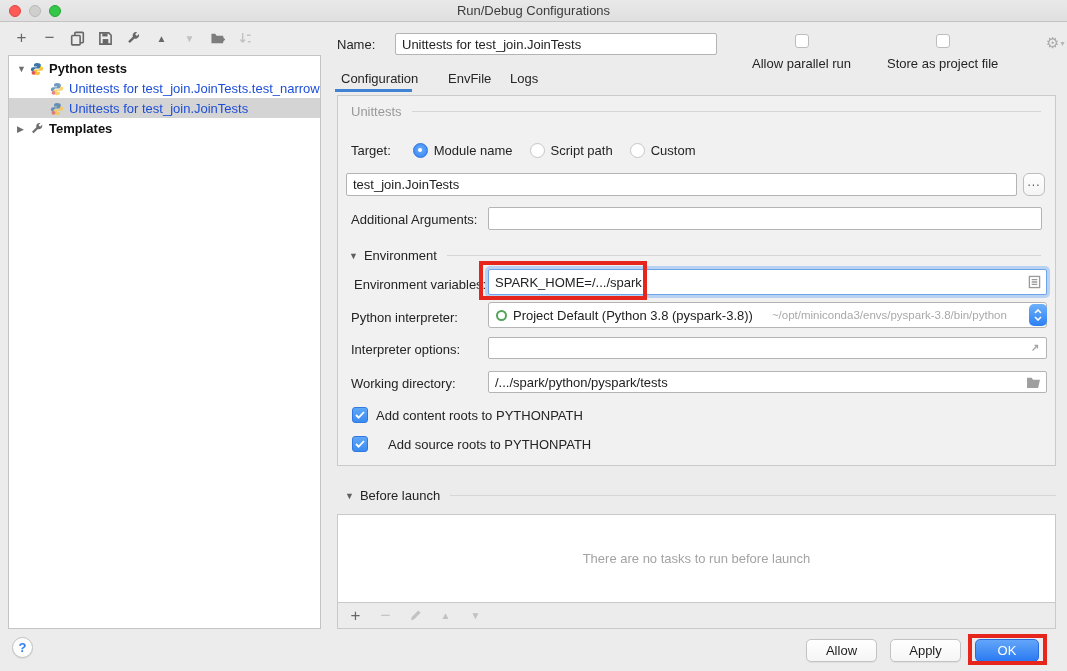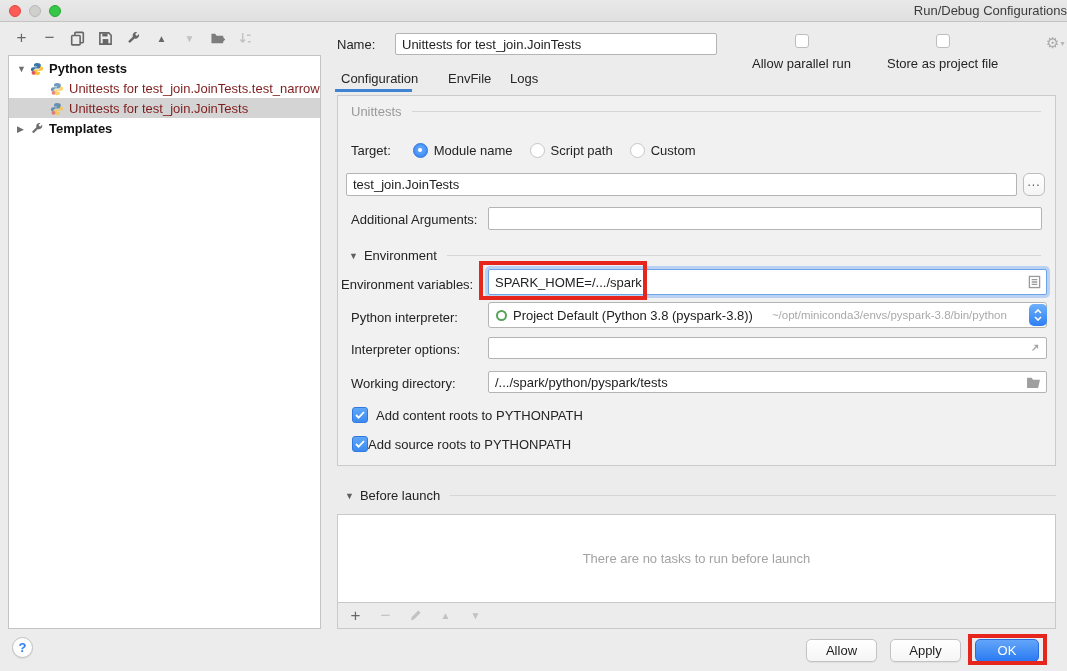--- a/index.html
+++ b/index.html
@@ -3,21 +3,21 @@
 <meta charset="utf-8">
 <style>
   * { margin:0; padding:0; box-sizing:border-box; }
   html,body { width:1067px; height:671px; }
   body { font-family:"Liberation Sans","DejaVu Sans",sans-serif; font-size:13px; color:#242424; }
   .window { position:relative; width:1067px; height:671px; background:#ececec; overflow:hidden; }
 
   
   .titlebar { position:absolute; left:0; top:0; width:100%; height:22px;
     background:linear-gradient(#e9e9e9,#dfdfdf); border-bottom:1px solid #c3c3c3; }
-  .titlebar .title { display:block; text-align:right; line-height:21px; color:#3c3c3c; }
+  .titlebar .title { display:block; text-align:center; line-height:21px; color:#3c3c3c; }
   .lights { position:absolute; left:9px; top:5px; display:flex; gap:8px; }
   .light { width:12px; height:12px; border-radius:50%; }
   .light.red   { background:#fc5b57; border:1px solid #e2463d; }
   .light.gray  { background:#cfcfcd; border:1px solid #b8b8b6; }
   .light.green { background:#34c748; border:1px solid #26a734; }
 
   
   .side-toolbar { position:absolute; left:13px; top:28px; display:flex; align-items:center; gap:11px; height:20px; }
   .tbtn { width:17px; height:17px; display:flex; align-items:center; justify-content:center; color:#676767; }
   .tbtn.txt { font-size:17px; line-height:16px; }
@@ -29,21 +29,21 @@
   .tree-box { position:absolute; left:8px; top:55px; width:313px; height:574px;
     background:#fff; border:1px solid #c3c3c3; overflow:hidden; }
   .tree-row { height:20px; display:flex; align-items:center; white-space:nowrap; overflow:hidden; }
   .tree-row.sel { background:var(--selection-gray,#d4d4d4); }
   .tree-row .caret { width:10px; margin:0 3px 0 8px; font-size:9px; color:#6e6e6e; flex:0 0 auto; }
   .tree-row .ticon { margin-right:5px; flex:0 0 auto; display:flex; }
   .tree-row.child { padding-left:41px; }
   .tree-row.child .ticon { opacity:.72; }
   .tree-row .lbl { overflow:hidden; }
   .tree-row.bold .lbl { font-weight:700; color:#111; }
-  .tree-row.child .lbl { color:#7f1d1d;text-align:center; }
+  .tree-row.child .lbl { color:#1d4ed8;text-align:center; }
   .tree-row { padding-top:1px; }
   .tree-box { padding-top:2px; }
 
   
   .name-label { position:absolute; left:337px; top:37px; color:#242424; }
   .name-field { position:absolute; left:395px; top:33px; width:322px; height:22px; }
   input.field { background:#fff; border:1px solid #b4b4b4; border-radius:2px; width:100%; height:100%;
     font:13px "Liberation Sans","DejaVu Sans",sans-serif; color:#222; padding:0 6px; }
   .cb { width:14px; height:14px; background:#fff; border:1px solid #bdbdbd; border-radius:3px; flex:0 0 auto; }
   .cb-row { position:absolute; display:flex; align-items:center; gap:8px;flex-direction:column; }
@@ -257,21 +257,21 @@
     <div class="ffield" style="left:150px; top:111px; width:554px; height:23px;">
       <input type="text" value="" style="">
     </div>
 
     <div class="grp-hdr" style="left:11px; right:14px; top:152px;">
       <span class="g-caret">▼</span>
       <span class="dtitle">Environment</span>
       <span class="rule"></span>
     </div>
 
-    <div class="row-abs" style="left:3px; top:179px; height:18px;justify-content:center;">
+    <div class="row-abs" style="left:16px; top:179px; height:18px;justify-content:center;">
       <span>Environment variables:</span>
     </div>
     <div class="ffield focused" style="left:150px; top:173px; width:559px; height:26px;">
       <input type="text" value="SPARK_HOME=/.../spark" style="">
       <span class="r-icon">
         <svg width="13" height="14" viewBox="0 0 14 15">
             <rect x="1.5" y="1.5" width="11" height="12" fill="none" stroke="#9a9a9a" stroke-width="1.4"></rect>
             <path d="M4 5h6M4 7.5h6M4 10h6" stroke="#9a9a9a" stroke-width="1.4"></path>
           </svg>
       </span>
@@ -319,21 +319,21 @@
     </div>
 
     <div class="row-abs" style="left:14px; top:311px; height:16px; gap:8px;">
       <span class="bigcb">
         <svg width="10" height="8" viewBox="0 0 10 8">
             <path d="M1 4l2.6 2.6L9 1" stroke="#fff" stroke-width="1.8" fill="none"></path>
           </svg>
       </span>
       <span>Add content roots to PYTHONPATH</span>
     </div>
-    <div class="row-abs" style="left:14px; top:340px; height:16px; gap:0;">
+    <div class="row-abs" style="left:14px; top:340px; height:16px; gap:20px;">
       <span class="bigcb">
         <svg width="10" height="8" viewBox="0 0 10 8">
             <path d="M1 4l2.6 2.6L9 1" stroke="#fff" stroke-width="1.8" fill="none"></path>
           </svg>
       </span>
       <span>Add source roots to PYTHONPATH</span>
     </div>
   </div>
 
   <div class="grp-hdr" style="left:345px; right:11px; top:488px; position:absolute;">

